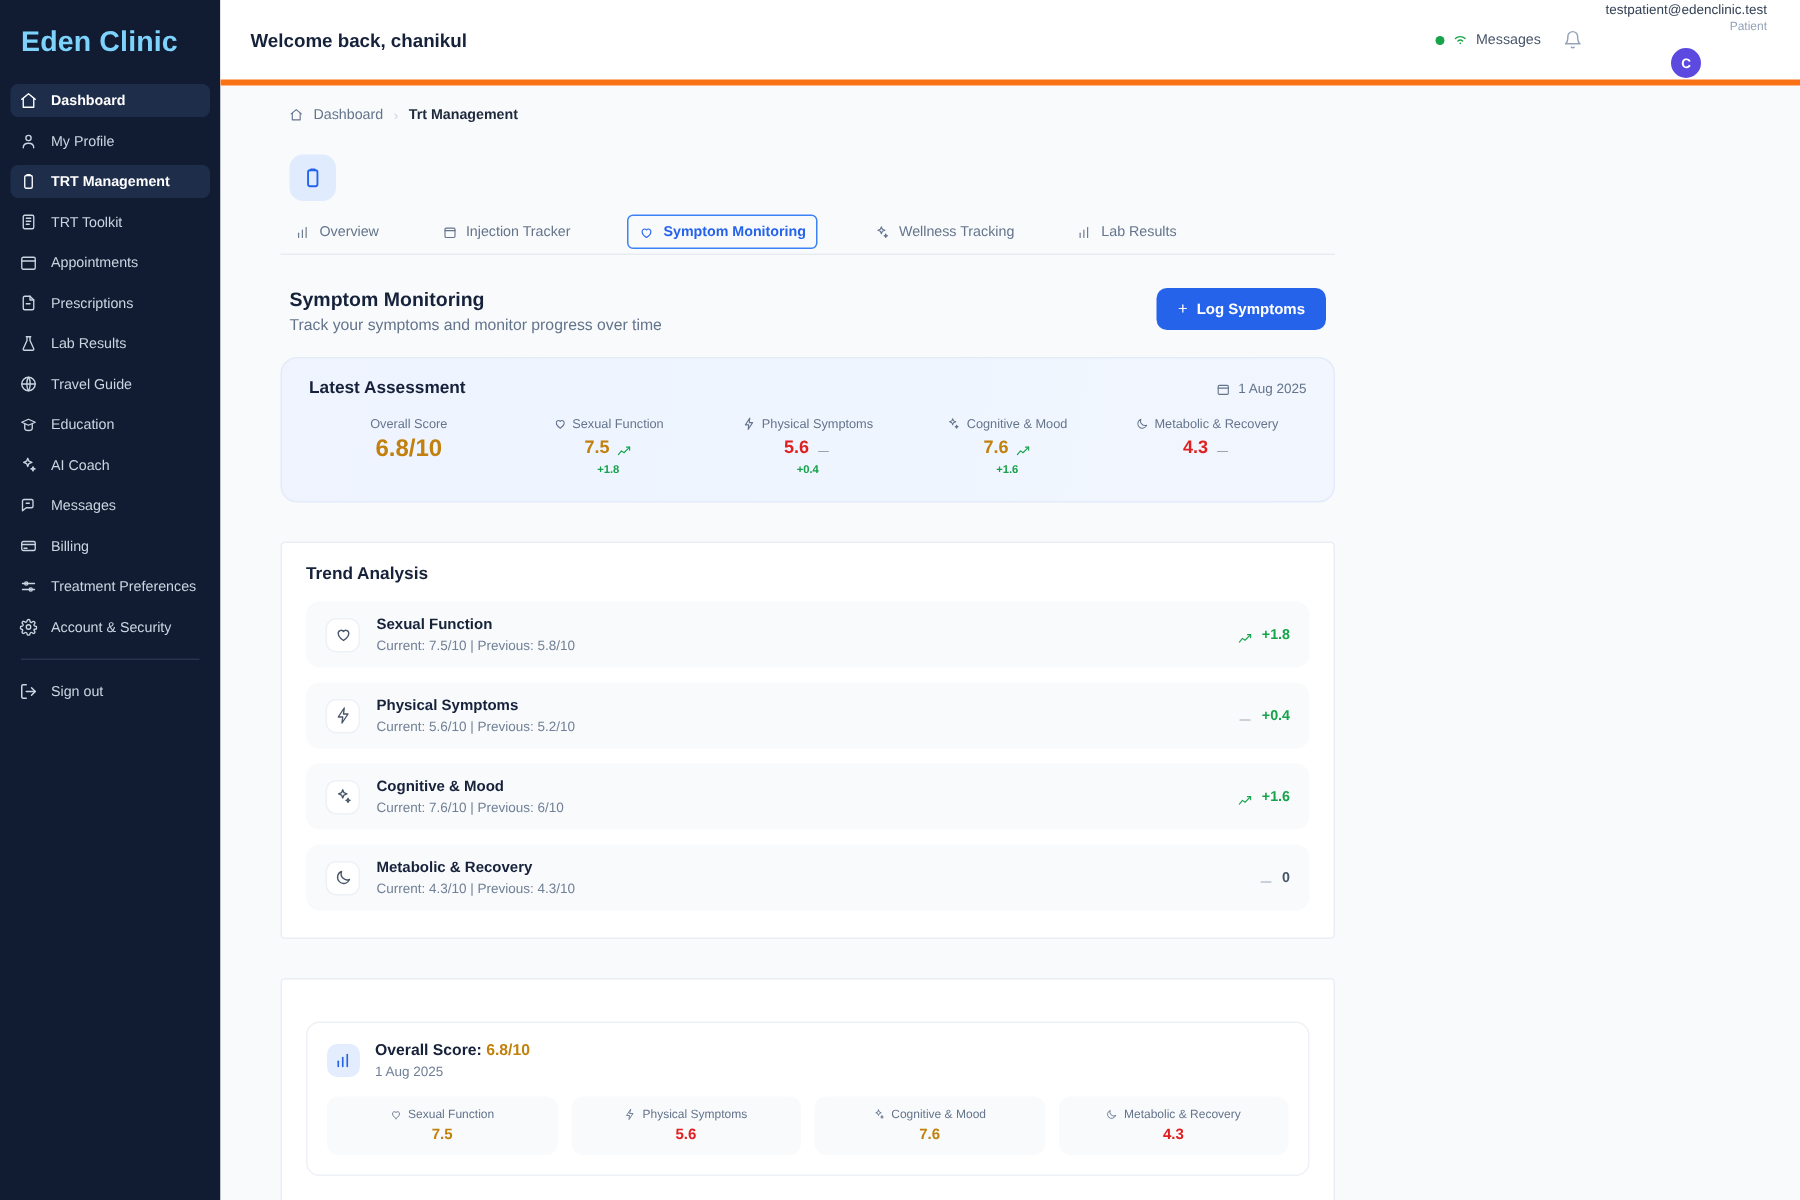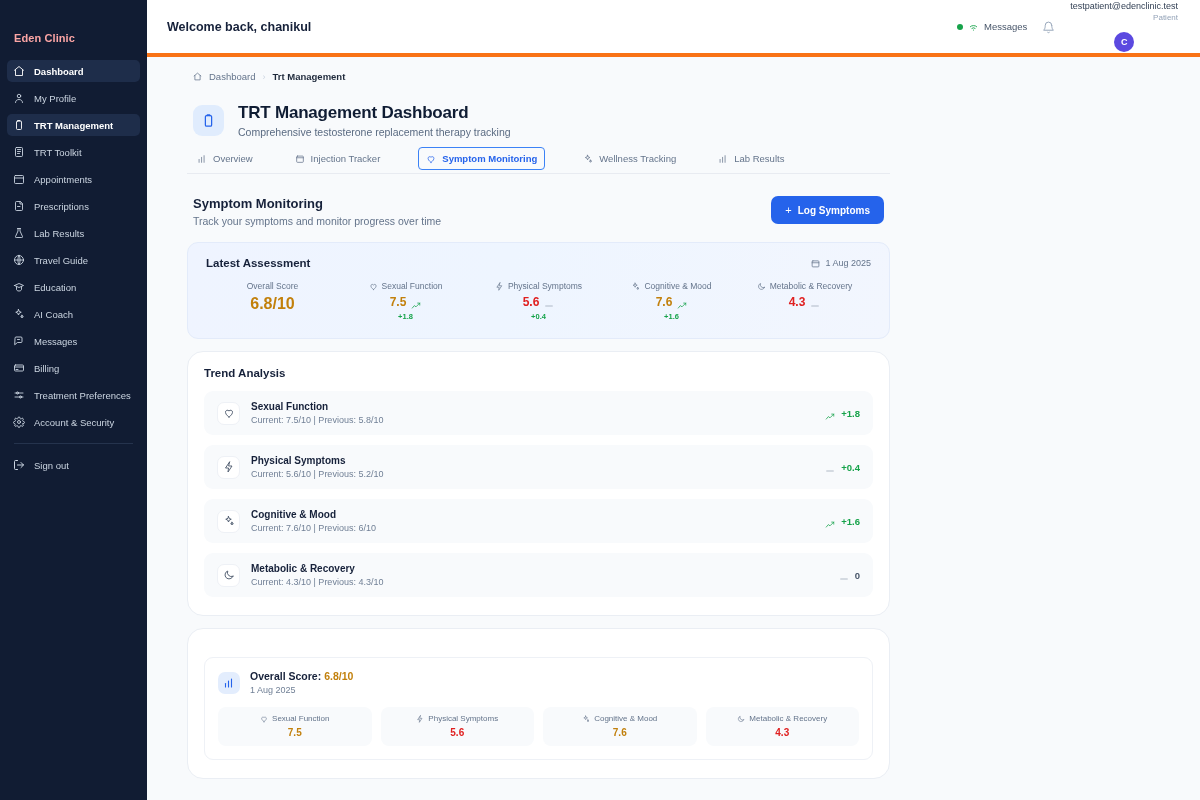--- a/index.html
+++ b/index.html
@@ -12,22 +12,22 @@
   .app { display: flex; width: 1200px; height: 800px; }
 
   
   .sidebar {
     width: 147px; height: 800px; flex: 0 0 147px;
     background: #111c33;
     padding: 0 0 0 0;
     display: flex; flex-direction: column;
   }
   .brand {
-    color: #fca5a5; font-size: 11px; font-weight: bold;
-    padding: 32px 0 16px 14px; letter-spacing: .1px;
+    color: #7dd3fc; font-size: 19px; font-weight: bold;
+    padding: 18px 0 16px 14px; letter-spacing: .1px;
   }
   .nav { padding: 0 7px; display: flex; flex-direction: column; gap: 1px; }
   .nav-item {
     display: flex; align-items: center; gap: 9px;
     height: 22px; padding: 0 6px; border-radius: 5px;
     color: #cbd5e1; font-size: 9.5px; white-space: nowrap;
     cursor: pointer; margin-bottom: 4px;
   }
   .nav-item.active { background: #1e2d4a; color: #ffffff; font-weight: bold; }
   .nav-item .ic { width: 12px; height: 12px; flex: 0 0 12px; display:block; }
@@ -133,22 +133,22 @@
     display: flex; align-items: center; justify-content: center; gap: 5px;
     margin-top: 4px;
   }
   .metric-value { font-size: 12px; font-weight: bold; }
   .metric-value.big { font-size: 16px; }
   .trend-ic { width: 10px; height: 10px; display:block; }
   .metric-delta { font-size: 7.5px; color: #16a34a; font-weight: bold; margin-top: 3px; }
 
   
   .card {
-    margin-top: 12px; background: #ffffff;
-    border: 1px solid #eaeef4; border-radius: 16px;
+    margin-top: 26px; background: #ffffff;
+    border: 1px solid #eaeef4; border-radius: 3px;
     padding: 15px 16px 18px 16px;
   }
   .card-title { font-size: 11.5px; font-weight: bold; color: #16213a; }
 
   
   .trend-list { margin-top: 12px; display: flex; flex-direction: column; gap: 10px; }
   .trend-row {
     display: flex; align-items: center; gap: 11px;
     background: #f8fafc; border-radius: 9px; padding: 10px 13px;
   }
@@ -397,24 +397,20 @@
           <span class="sep">›</span>
           <span class="cur">Trt Management</span>
         </div>
 
         <div class="page-head">
           <div class="page-icon">
             <svg width="15" height="15" viewBox="0 0 24 24" fill="none" stroke="#2563eb" stroke-width="2" stroke-linecap="round" stroke-linejoin="round">
                   <rect x="7" y="4" width="10" height="17" rx="2"></rect>
                   <path d="M10 4V3h4v1"></path>
                 </svg>
-          </div>
-          <div>
-            <div class="page-title">TRT Management Dashboard</div>
-            <div class="page-sub">Comprehensive testosterone replacement therapy tracking</div>
           </div>
         </div>
 
         <div class="tabs" id="tabs-row">
               <div class="tab">
                 <span class="ti"><svg width="10" height="10" viewBox="0 0 24 24" fill="none" stroke="#64748b" stroke-width="1.8" stroke-linecap="round" stroke-linejoin="round">
                     <path d="M5 20V13"></path>
                     <path d="M11 20V8"></path>
                     <path d="M17 20V4"></path>
                   </svg></span>

